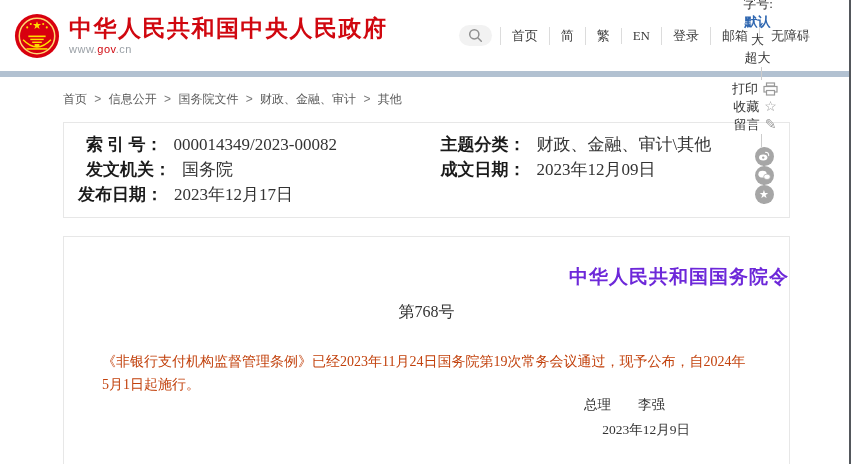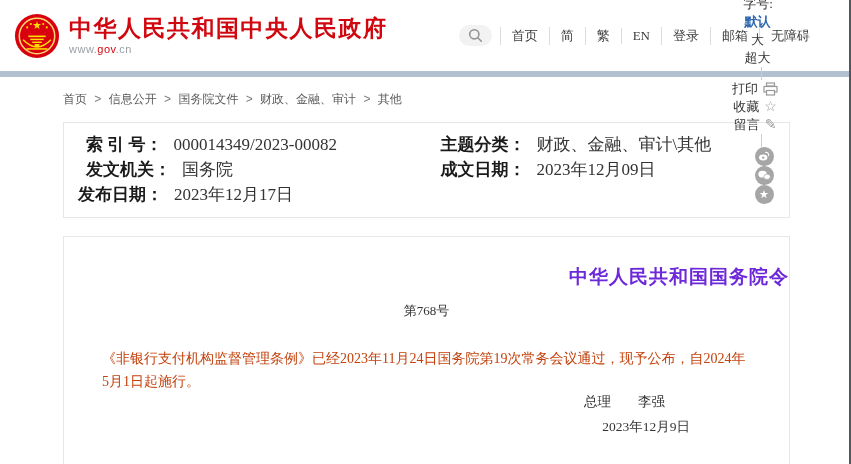--- a/index.html
+++ b/index.html
@@ -46,21 +46,21 @@
   .meta-box { border:1px solid #e7e7e7; padding:9px 0 10px; margin-top:4px; background:#fff; }
   .meta-row { display:flex; min-height:25px; align-items:center; }
   .meta-cell { width:50%; display:flex; align-items:center; font-size:17px; font-family:"Liberation Serif","DejaVu Serif",serif; }
   .meta-cell .label { font-weight:bold; color:#1a1a1a; margin-left:22px; white-space:pre; }
   .meta-cell.right .label { margin-left:14px; }
   .meta-cell .value { color:#333; margin-left:11px; white-space:pre; }
 
   
   .doc-box { border:1px solid #e7e7e7; margin-top:18px; height:300px; padding-top:27px; background:#fff; font-family:"Liberation Serif","DejaVu Serif",serif; }
   .doc-title { text-align:right; font-size:19px; font-weight:bold; color:#6d28d9; letter-spacing:1px; }
-  .doc-number { text-align:center; font-size:13px; color:#333; margin-top:12px; }
+  .doc-number { text-align:center; font-size:16px; color:#333; margin-top:12px; }
   .doc-para { margin-top:27px; padding:0 42px 0 38px; font-size:14px; color:#c2410c; line-height:1.65; }
   .doc-sign { }
   .sign-line1 { text-align:right; padding-right:124px; font-size:13.5px; color:#333; white-space:pre; }
   .sign-line2 { text-align:right; padding-right:99px; font-size:13.5px; color:#333; margin-top:7px; }
 </style>
 </head>
 <body>
 
 <div class="right-edge"></div>
 

